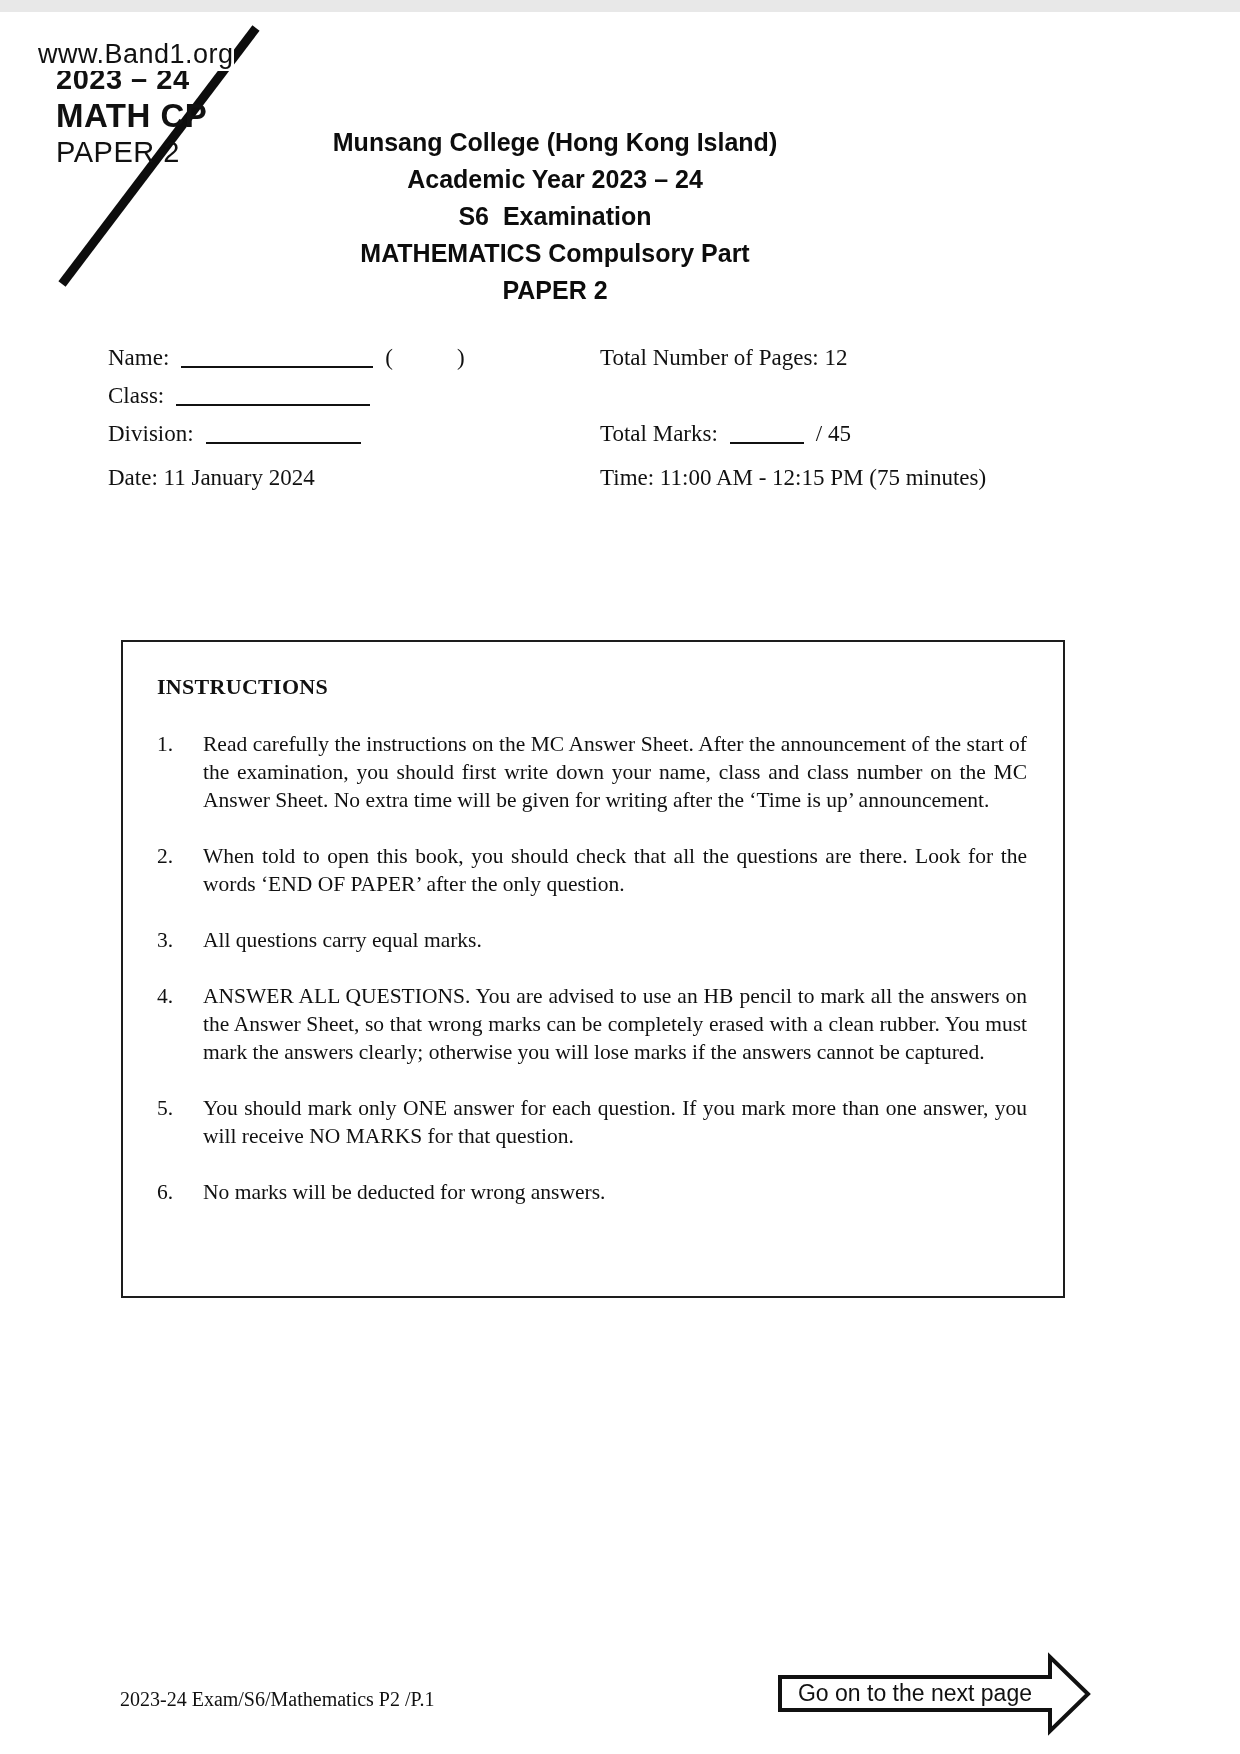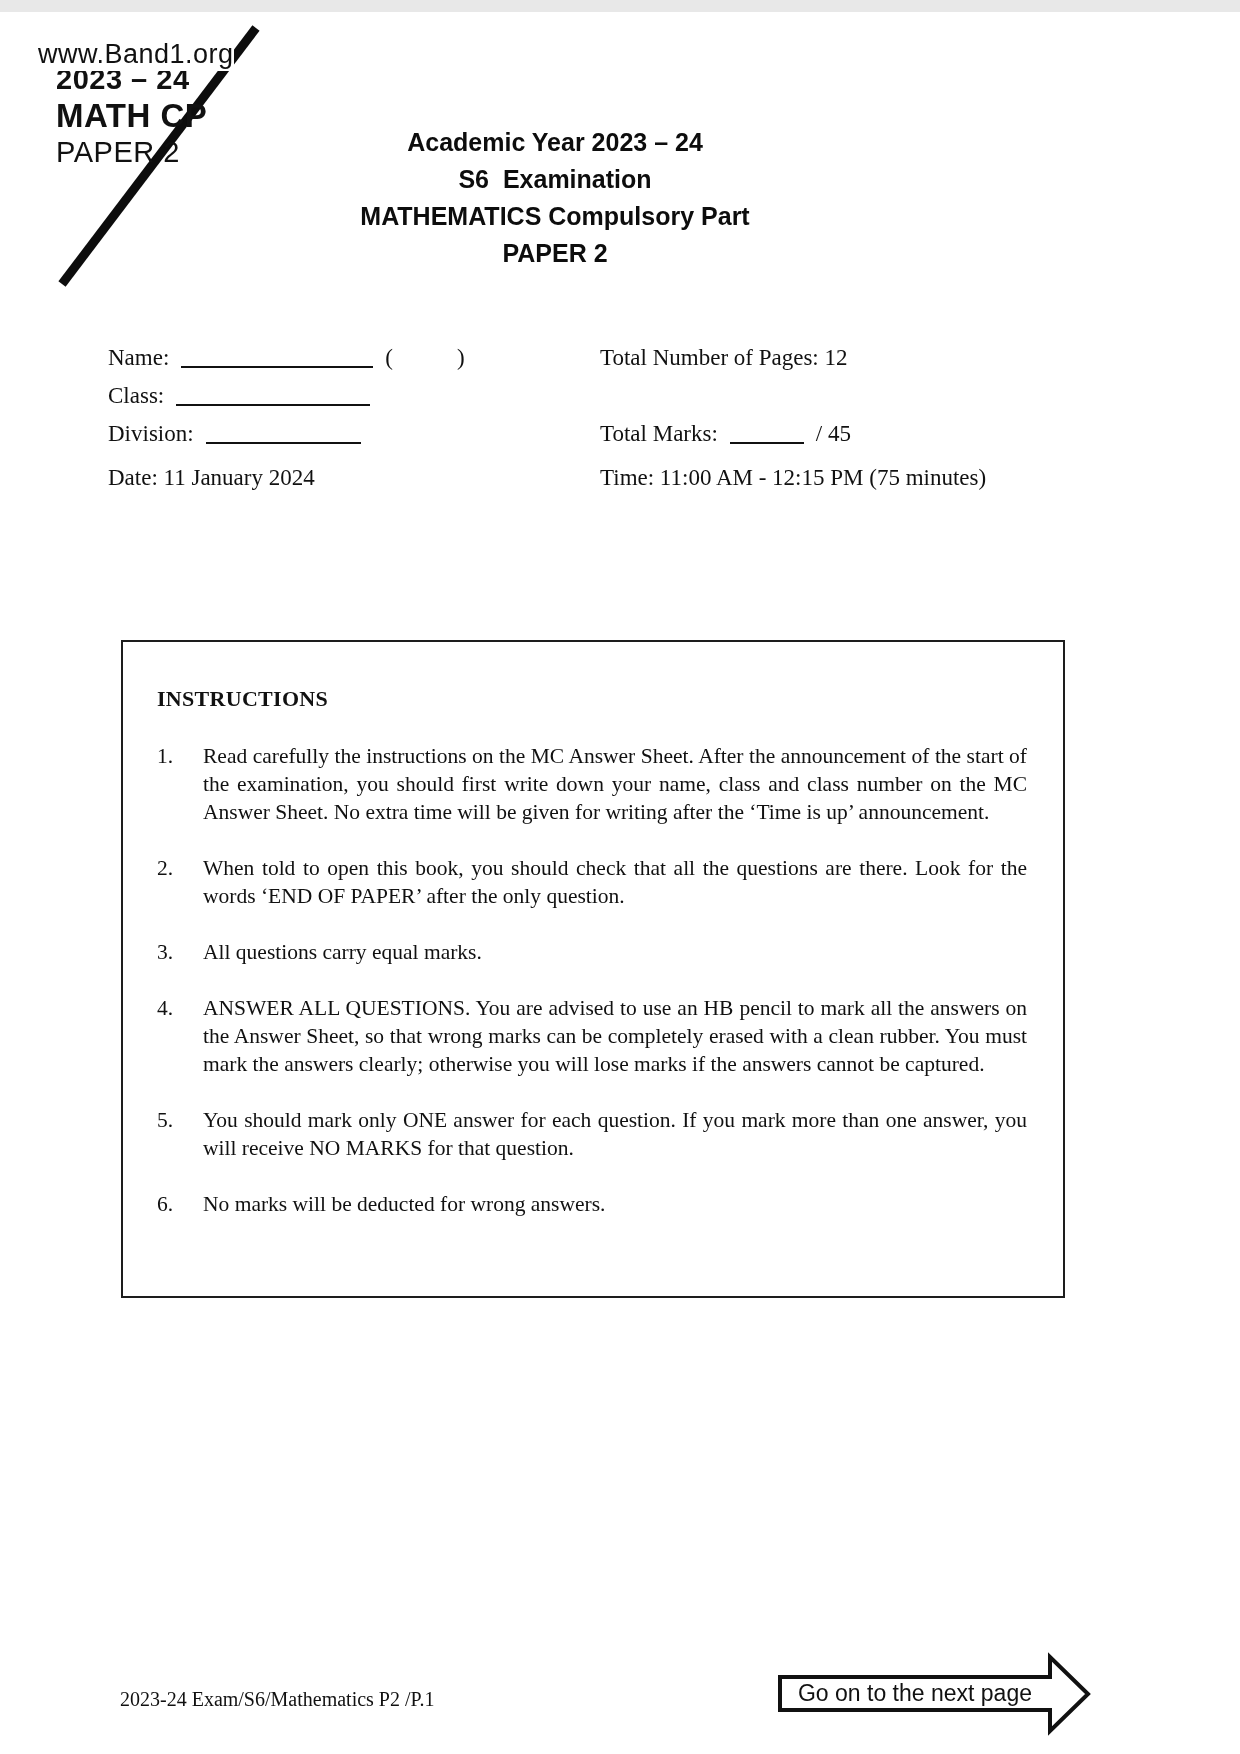--- a/index.html
+++ b/index.html
@@ -29,21 +29,21 @@
   .title-line{white-space:pre-wrap;}
   
   .frm{position:absolute;font-size:23px;white-space:nowrap;}
   .uline{display:inline-block;border-bottom:2px solid #111;height:18px;vertical-align:-3px;}
   .gap-paren{display:inline-block;width:64px;}
   .sp{display:inline-block;width:12px;}
   
   .instr-box{
     position:absolute;left:121px;top:628px;width:944px;height:658px;
     border:2px solid #1d1d1d;box-sizing:border-box;
-    padding:44px 36px 0 34px;
+    padding:32px 36px 0 34px;
   }
   .instr-heading{font-weight:bold;font-size:22px;letter-spacing:.3px;margin-bottom:30px;}
   .inst-item{display:flex;font-size:21.5px;line-height:28px;}
   .inst-item + .inst-item{margin-top:28px;}
   .inst-num{flex:0 0 46px;}
   .inst-text{flex:1;text-align:justify;}
   .inst-text .b{font-weight:normal;}
   
   .footer-ref{position:absolute;left:120px;top:1676px;font-size:20px;white-space:nowrap;}
   .next-arrow{position:absolute;left:770px;top:1635px;}
@@ -66,20 +66,21 @@
   <div class="corner">
     <div class="wm">www.Band1.org</div>
     <div class="yr-clip">
         <span>2023 – 24</span>
       </div>
     <div class="line-b">MATH CP</div>
     <div class="line-r">PAPER 2</div>
   </div>
 
   <div class="titleblock">
+    <div class="title-line">Munsang College (Hong Kong Island)</div>
     <div class="title-line">Academic Year 2023 – 24</div>
     <div class="title-line">S6  Examination</div>
     <div class="title-line">MATHEMATICS Compulsory Part</div>
     <div class="title-line">PAPER 2</div>
   </div>
 
   <div class="frm" style="left:108px;top:333px;">
     <span>Name:</span><span class="sp"></span><span class="uline" style="width:192px;"></span><span class="sp"></span><span>(</span><span class="gap-paren"></span><span>)</span>
   </div>
   <div class="frm" style="left:108px;top:371px;">

